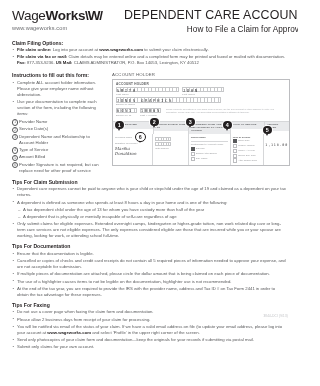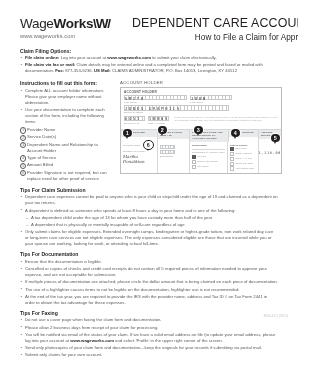--- a/index.html
+++ b/index.html
@@ -1,21 +1,21 @@
 <!DOCTYPE html>
 <html><head>
 <meta charset="utf-8">
 <style>
   html,body{margin:0;padding:0;}
   body{
     width:298px;height:386px;background:#ffffff;
     font-family:"Liberation Sans",sans-serif;
     color:#231f20;overflow:hidden;
   }
-  .page{position:relative;width:298px;height:334px;padding:8px;box-sizing:border-box;}
+  .page{position:relative;width:298px;height:334px;padding:0;box-sizing:border-box;}
 
   
   .header{display:flex;align-items:flex-start;padding:9px 10px 0 12px;}
   .brand{width:112px;flex:0 0 112px;}
   .logo{font-size:13.5px;letter-spacing:-.3px;line-height:1;color:#231f20;white-space:nowrap;}
   .logo .thin{font-weight:400;}
   .logo .bold{font-weight:700;}
   .logo .mark{font-weight:700;letter-spacing:-1.2px;}
   .logo-url{font-size:5.6px;color:#6d6e71;margin-top:2.5px;letter-spacing:.1px;}
   .titles{flex:1;text-align:right;padding-right:2px;}

